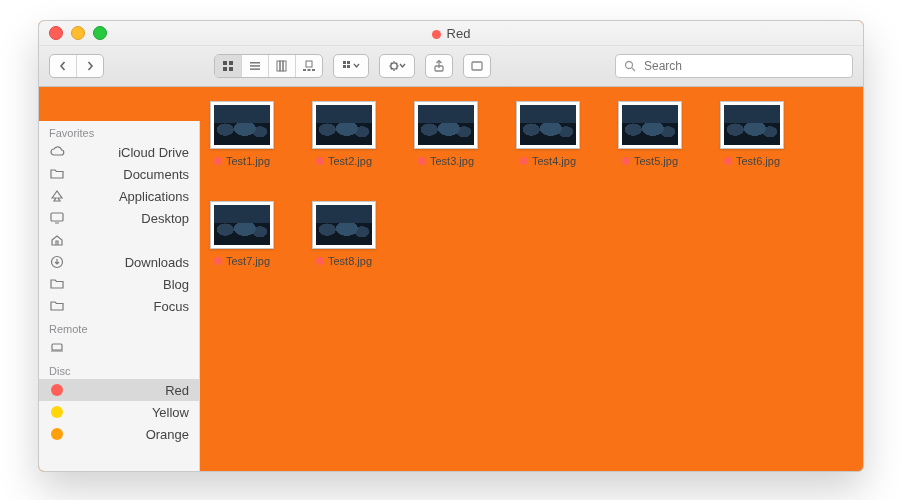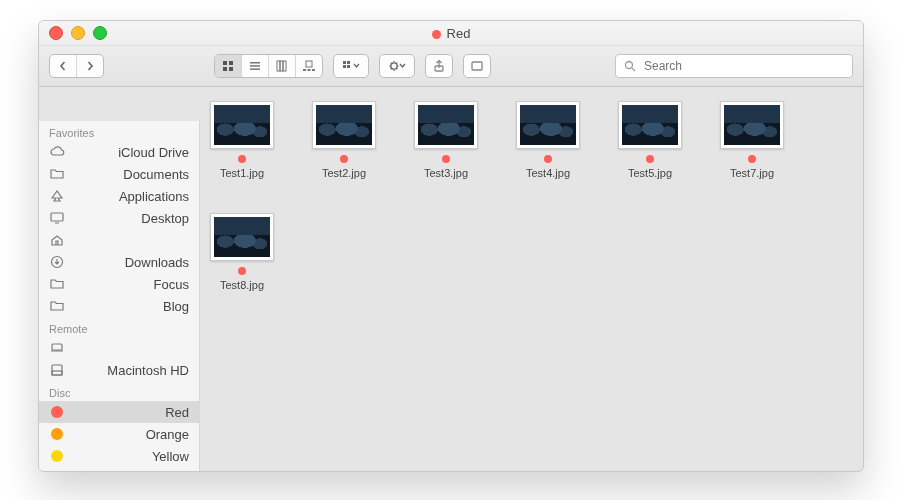--- a/index.html
+++ b/index.html
@@ -1,17 +1,17 @@
 <!DOCTYPE html>
 <html><head>
 <meta charset="utf-8">
 <style>
   html,body{margin:0;padding:0;font-family:-apple-system,Helvetica,Arial,sans-serif;background:#fff;}
   .stage{width:900px;height:500px;position:relative;background:#fff;}
-  .window{position:absolute;left:38px;top:20px;width:824px;height:450px;border:1px solid #c9c9c9;border-radius:6px;box-shadow:0 18px 40px rgba(0,0,0,0.18);overflow:hidden;background:#e5e5e5;}
+  .window{position:absolute;left:38px;top:20px;width:824px;height:450px;border:1px solid #c9c9c9;border-radius:6px;box-shadow:0 18px 40px rgba(0,0,0,0.18);overflow:hidden;background:#f97316;}
   
   .titlebar{height:24px;background:linear-gradient(#f5f5f5,#eeeeee);border-bottom:1px solid #e0e0e0;display:flex;align-items:center;position:relative;}
   .traffic{display:flex;gap:8px;margin-left:10px;}
   .dot{width:12px;height:12px;border-radius:50%;}
   .dot.red{background:#ff5f57;border:0.5px solid #e1463e;}
   .dot.yellow{background:#febc2e;border:0.5px solid #dfa023;}
   .dot.green{background:#28c840;border:0.5px solid #1ba531;}
   .title{position:absolute;left:0;right:0;text-align:center;font-size:13px;color:#4a4a4a;pointer-events:none;}
   .title .tagdot{display:inline-block;width:9px;height:9px;border-radius:50%;background:#ff5f57;margin-right:6px;vertical-align:middle;}
   .toolbar{height:40px;background:linear-gradient(#ededed,#e3e3e3);border-bottom:1px solid #c4c4c4;display:flex;align-items:center;padding:0 10px;gap:10px;}
@@ -35,21 +35,21 @@
   .grid{display:flex;flex-wrap:wrap;gap:34px 38px;}
   .file{width:64px;display:flex;flex-direction:column;align-items:center;gap:6px;}
   .thumb{width:56px;height:40px;background:#fff;border:1px solid #c8c8c8;box-shadow:0 1px 2px rgba(0,0,0,0.15);padding:3px;}
   .thumb .img{width:100%;height:100%;background:linear-gradient(#1f3349 55%,#111a24 55%);position:relative;overflow:hidden;}
   .thumb .img::after{content:"";position:absolute;left:0;right:0;bottom:0;height:55%;background:
      radial-gradient(14px 10px at 20% 30%,#2c4258 0 60%,transparent 62%),
      radial-gradient(18px 12px at 55% 25%,#32506a 0 60%,transparent 62%),
      radial-gradient(12px 9px at 82% 40%,#2a4056 0 60%,transparent 62%),
      linear-gradient(#0e1822,#0e1822);
   }
-  .fname{font-size:11px;color:#444;white-space:nowrap;display:flex;align-items:center;gap:4px;flex-direction:column;}
+  .fname{font-size:11px;color:#444;white-space:nowrap;display:flex;align-items:center;gap:4px;}
   .fname .fd{width:8px;height:8px;border-radius:50%;background:#ff5f57;flex:none;}
 </style>
 </head>
 <body>
 <div class="stage">
 
 <div class="window">
   <div class="titlebar">
     <div class="traffic">
       <div class="dot red"></div>
@@ -208,67 +208,58 @@
               </svg>
             </span>
             <span>Downloads</span>
           </div>
           <div class="item">
             <span class="ic">
               <svg width="16" height="16" viewBox="0 0 16 16">
                 <path d="M2 4h4l1.5 1.5H14V12H2z" stroke="#7b7b7b" stroke-width="1.2" fill="none"></path>
               </svg>
             </span>
+            <span>Blog</span>
+          </div>
+          <div class="item">
+            <span class="ic">
+              <svg width="16" height="16" viewBox="0 0 16 16">
+                <path d="M2 4h4l1.5 1.5H14V12H2z" stroke="#7b7b7b" stroke-width="1.2" fill="none"></path>
+              </svg>
+            </span>
             <span>Focus</span>
-          </div>
-          <div class="item">
-            <span class="ic">
-              <svg width="16" height="16" viewBox="0 0 16 16">
-                <path d="M2 4h4l1.5 1.5H14V12H2z" stroke="#7b7b7b" stroke-width="1.2" fill="none"></path>
-              </svg>
-            </span>
-            <span>Blog</span>
           </div>
           <div class="sec-h">Remote</div>
           <div class="item">
             <span class="ic">
               <svg width="16" height="16" viewBox="0 0 16 16">
                 <rect x="3" y="4" width="10" height="6" rx="1" stroke="#7b7b7b" stroke-width="1.2" fill="none"></rect>
                 <path d="M2 11h12" stroke="#7b7b7b" stroke-width="1.2" fill="none"></path>
               </svg>
             </span>
             <span></span>
           </div>
-          <div class="item">
-            <span class="ic">
-              <svg width="16" height="16" viewBox="0 0 16 16">
-                <rect x="3" y="3" width="10" height="10" rx="1" stroke="#7b7b7b" stroke-width="1.2" fill="none"></rect>
-                <rect x="3" y="9" width="10" height="4" stroke="#7b7b7b" stroke-width="1.2" fill="none"></rect>
-              </svg>
-            </span>
-            <span>Macintosh HD</span>
-          </div>
           <div class="sec-h">Disc</div>
           <div class="item sel">
             <span class="ic">
               <span class="tagcircle" style="background: rgb(255, 95, 87);"></span>
             </span>
             <span>Red</span>
           </div>
           <div class="item">
             <span class="ic">
+              <span class="tagcircle" style="background: rgb(255, 214, 10);"></span>
+            </span>
+            <span>Yellow</span>
+          </div>
+          <div class="item">
+            <span class="ic">
               <span class="tagcircle" style="background: rgb(255, 159, 10);"></span>
             </span>
             <span>Orange</span>
-          </div>
-          <div class="item">
-            <span class="ic">
-              <span class="tagcircle" style="background: rgb(255, 214, 10);"></span>
-            </span>
-            <span>Yellow</span>
           </div>
         </div>
     <div class="content">
       <div class="grid" id="grid">
             <div class="file">
               <div class="thumb">
                 <div class="img"></div>
               </div>
               <div class="fname">
                 <span class="fd" style="background: rgb(255, 95, 87);"></span>
@@ -310,20 +301,29 @@
                 <span class="fd" style="background: rgb(255, 95, 87);"></span>
                 <span>Test5.jpg</span>
               </div>
             </div>
             <div class="file">
               <div class="thumb">
                 <div class="img"></div>
               </div>
               <div class="fname">
                 <span class="fd" style="background: rgb(255, 95, 87);"></span>
+                <span>Test6.jpg</span>
+              </div>
+            </div>
+            <div class="file">
+              <div class="thumb">
+                <div class="img"></div>
+              </div>
+              <div class="fname">
+                <span class="fd" style="background: rgb(255, 95, 87);"></span>
                 <span>Test7.jpg</span>
               </div>
             </div>
             <div class="file">
               <div class="thumb">
                 <div class="img"></div>
               </div>
               <div class="fname">
                 <span class="fd" style="background: rgb(255, 95, 87);"></span>
                 <span>Test8.jpg</span>

